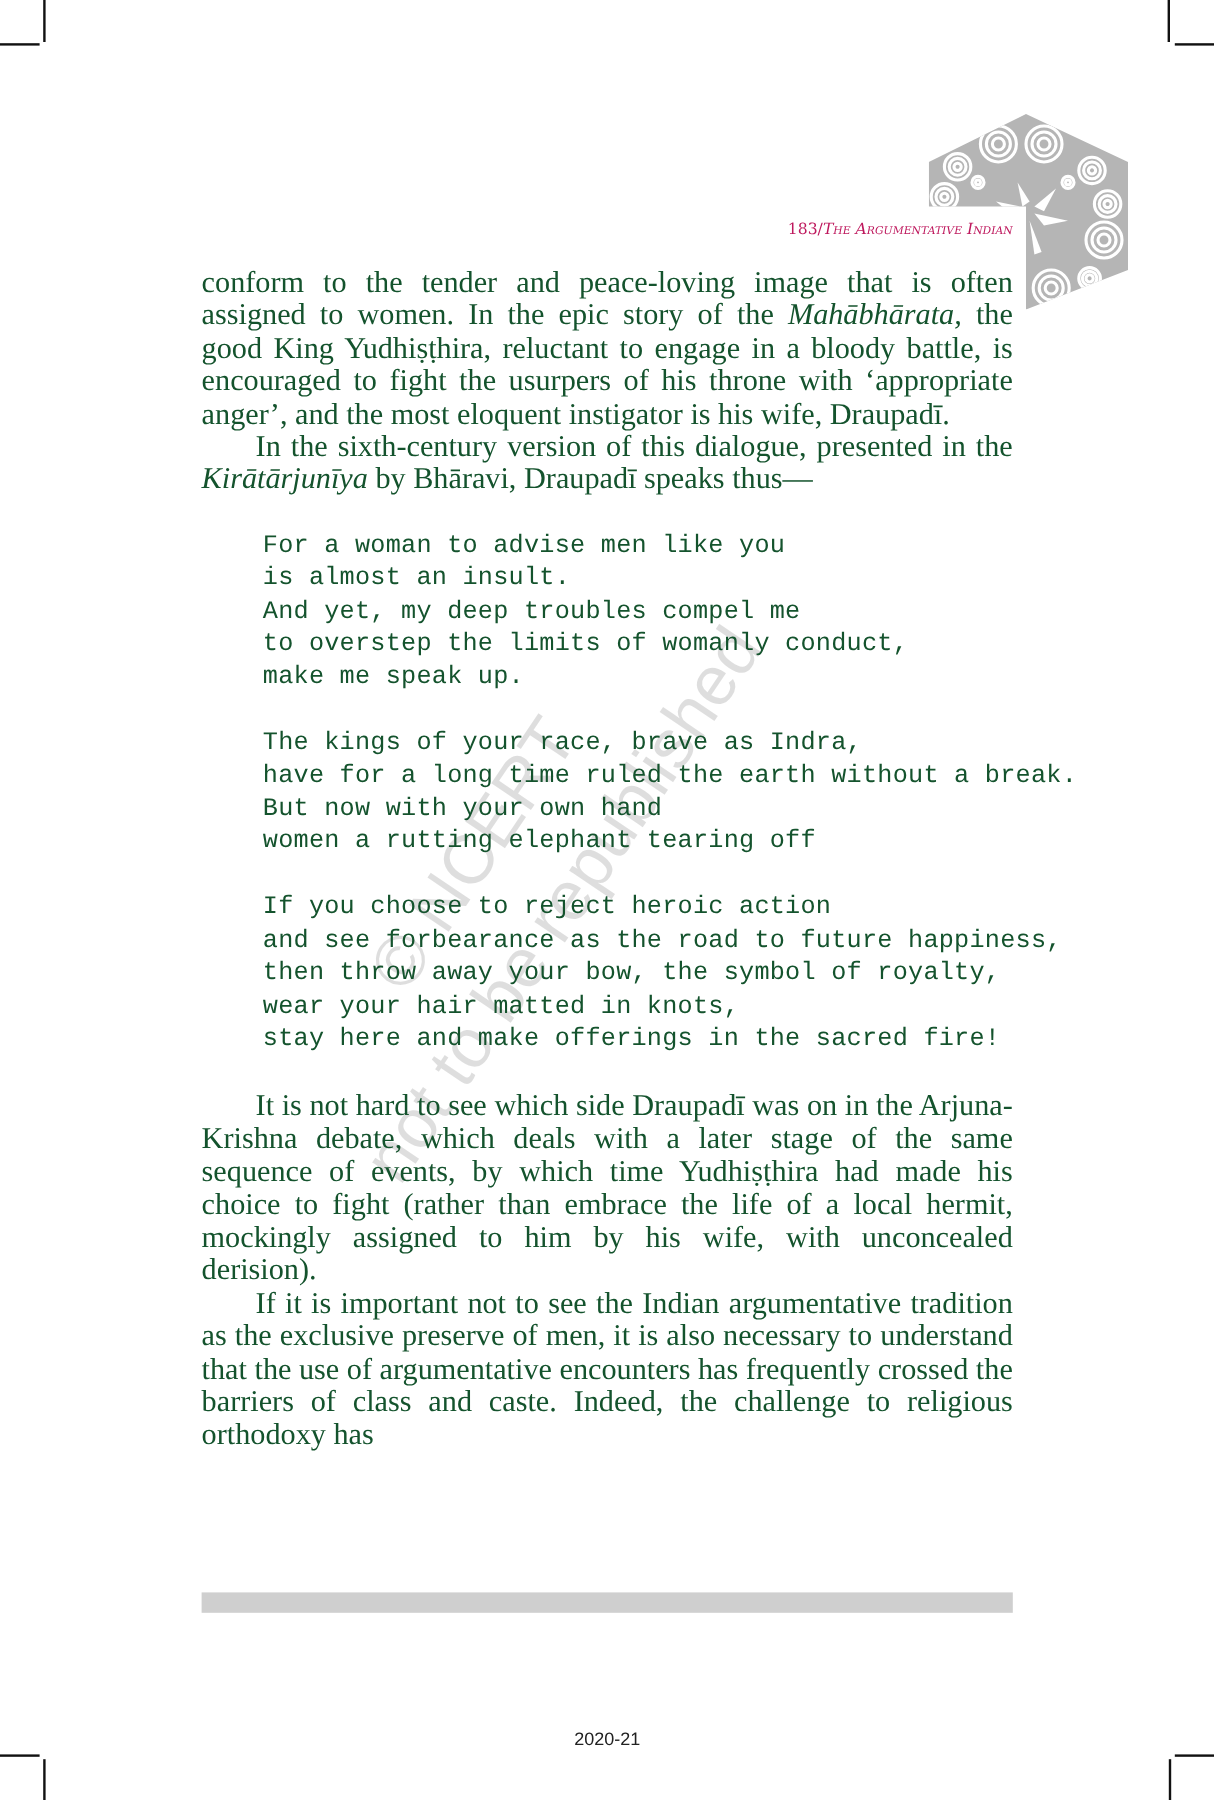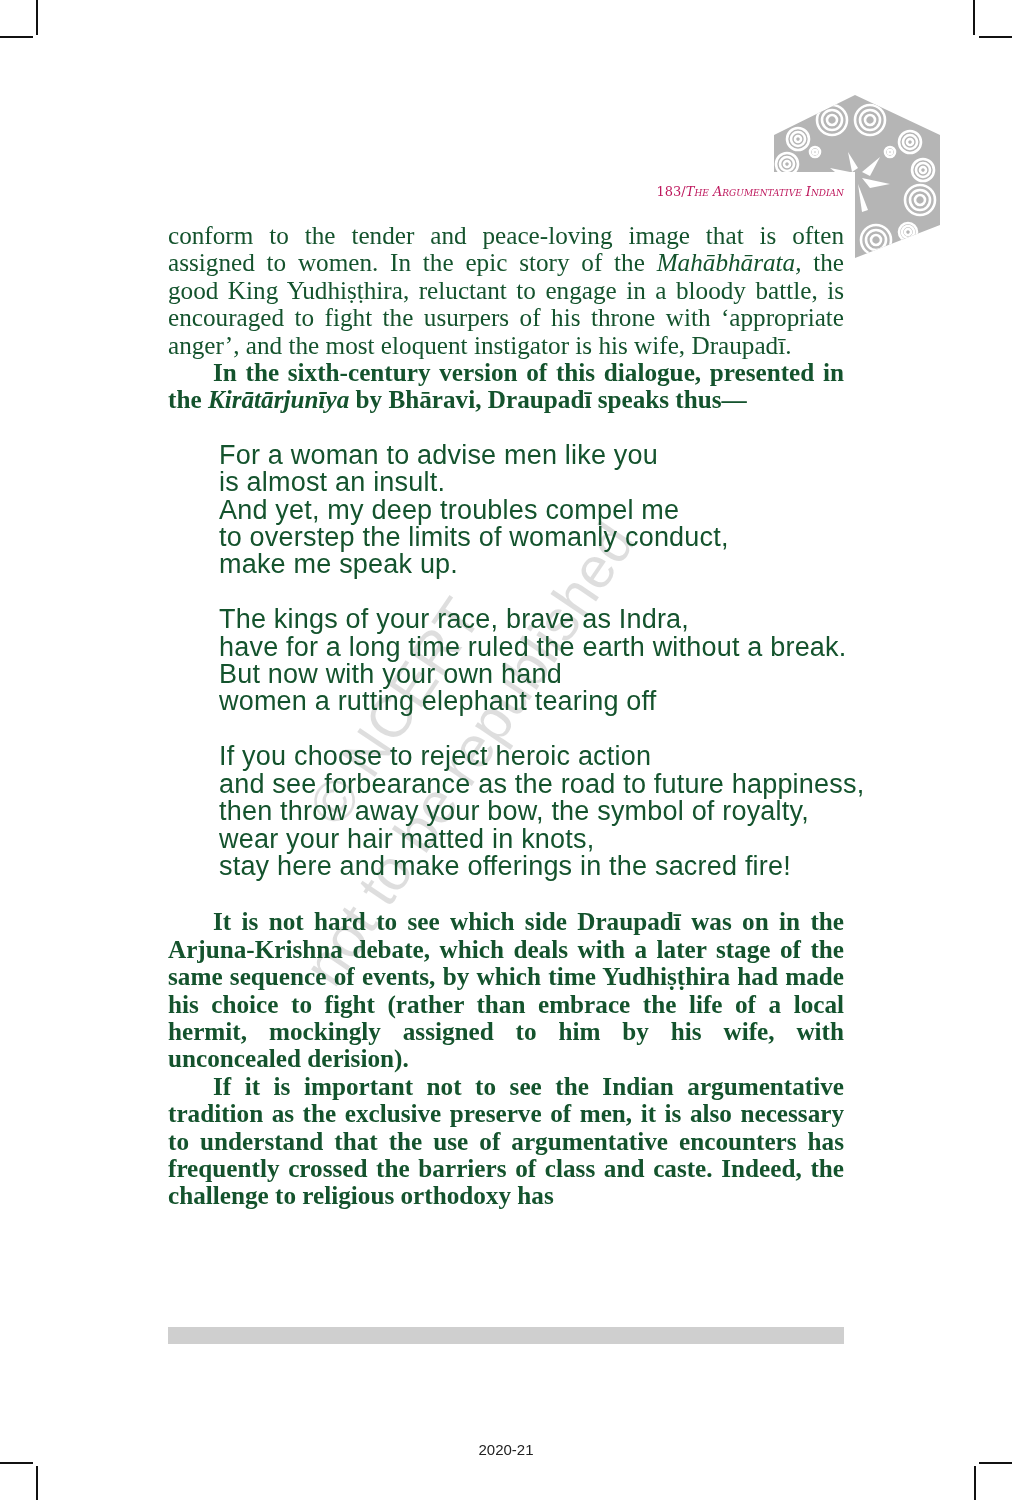--- a/index.html
+++ b/index.html
@@ -9,24 +9,24 @@
       position: absolute; left: 560px; top: 184px; width: 284px; text-align: right;
       font-family: "DejaVu Serif", serif; font-size: 13px; color: #be185d;
     }
     .page-header .title { font-style: italic; font-variant: small-caps; }
     .ornament { position: absolute; left: 770px; top: 92px; width: 175px; height: 170px; }
     .body-text {
       position: absolute; left: 168px; top: 222px; width: 676px;
       font-family: "Liberation Serif", serif; font-size: 25.2px; line-height: 27.4px; color: #14532d;
     }
     .body-text p { margin: 0; text-align: justify; text-align-last: left; }
-    .indent { text-indent: 45px; font-weight: bold; }
+    .indent { text-indent: 45px; }
     .poem {
       margin: 28px 0 28px 51px !important;
-      font-family: Liberation Sans, sans-serif; font-size: 27px; line-height: 27.4px; letter-spacing: 0.2px;
+      font-family: Liberation Mono, monospace; font-size: 21px; line-height: 27.4px; letter-spacing: 0.2px;
     }
     .poem .stanza { margin-bottom: 27.4px; }
     .poem .stanza:last-child { margin-bottom: 0; }
     .poem .line { white-space: nowrap; }
     .gray-bar { position: absolute; left: 168px; top: 1327px; width: 676px; height: 17px; background: #cfcfcf; }
     .footer-year {
       position: absolute; left: 0; width: 1012px; top: 1441px; text-align: center;
       font-family: "Liberation Sans", sans-serif; font-size: 15px; color: #222;
     }
     .watermark {

